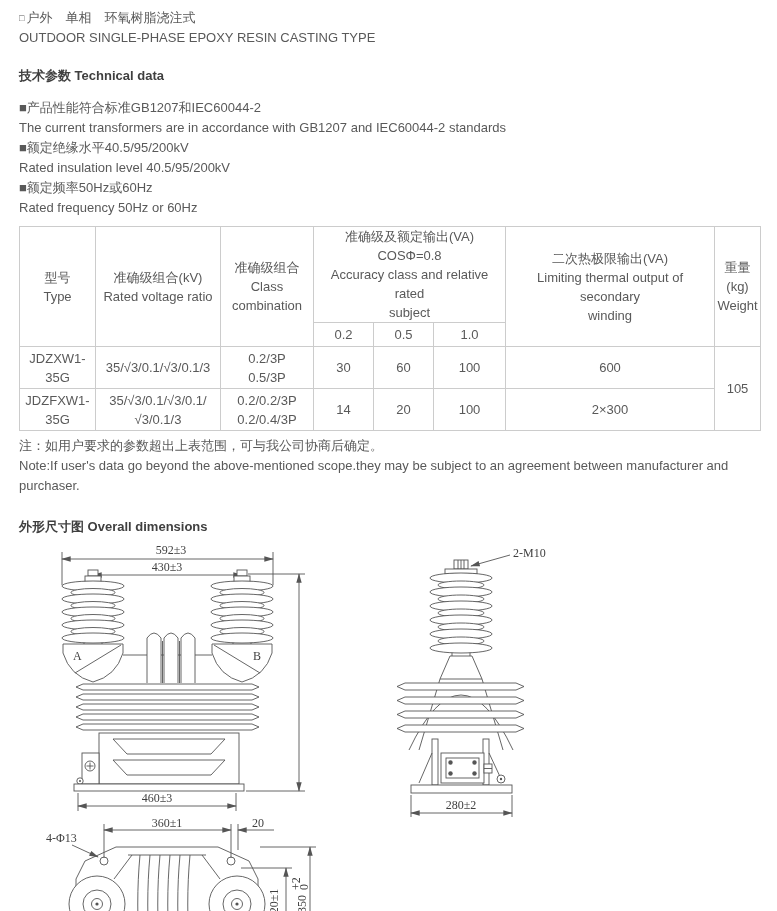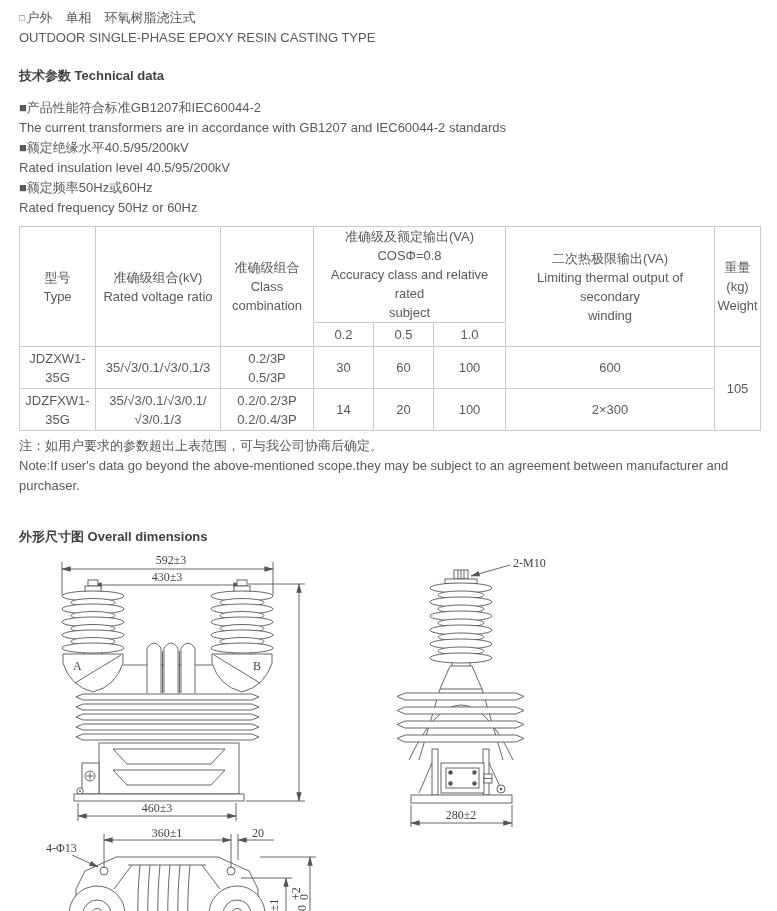--- a/index.html
+++ b/index.html
@@ -17,21 +17,21 @@
   .tech-heading { margin-bottom:12px; }
   .spec-table {
     border-collapse:collapse; margin-top:8px; width:741px;
     table-layout:fixed; text-align:center; color:#595959;
   }
   .spec-table td { border:1px solid #cccccc; padding:0 2px; line-height:19px; vertical-align:middle; }
   .h-row1 td { height:78px; }
   .h-row2 td { height:24px; }
   .d-row td { height:42px; }
   .notes { margin-top:5px; }
-  .dims-heading { margin-top:31px; }
+  .dims-heading { margin-top:21px; }
   .drawings { position:relative; height:436px; margin-top:4px; }
   .drawings svg { position:absolute; }
   svg .ln { stroke:#555; stroke-width:0.9; fill:none; }
   svg .wh { stroke:#555; stroke-width:0.9; fill:#ffffff; }
   svg .fil { fill:#555; stroke:none; }
   svg text { font-family:"Liberation Serif","DejaVu Serif",serif; fill:#3f3f3f; font-size:12px; }
 </style>
 </head>
 <body>
 

